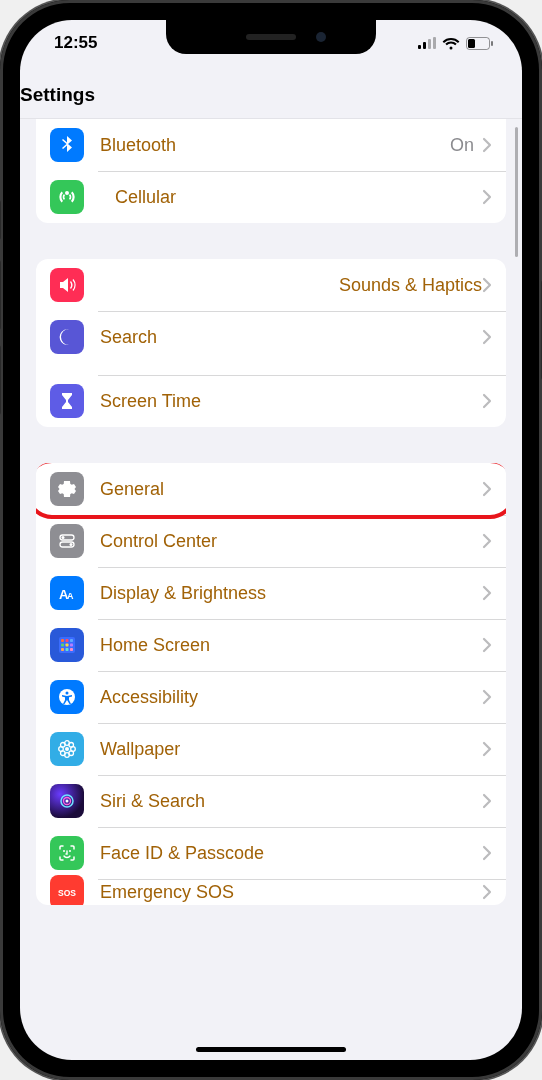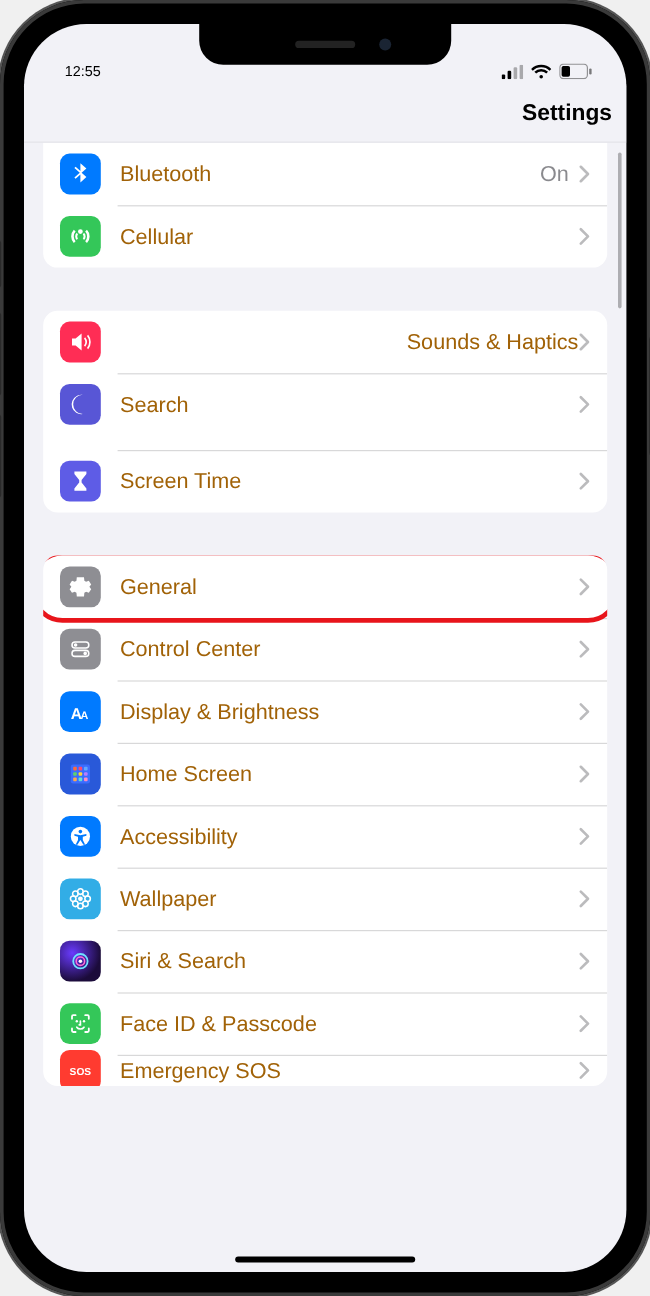--- a/index.html
+++ b/index.html
@@ -37,31 +37,31 @@
       border-bottom-left-radius: 20px;
       border-bottom-right-radius: 20px;
       z-index:50;
       display:flex; align-items:center; justify-content:center; gap:40px;
     }
     .notch .speaker { width:50px; height:6px; background:#222; border-radius:3px; }
     .notch .cam { width:10px; height:10px; background:#1a2433; border-radius:50%; position:absolute; right:50px; top:12px; }
 
     .status-bar {
       height: 50px;
-      display:flex; justify-content:space-between; align-items:flex-end;
+      display:flex; justify-content:space-between; align-items:center;
       padding: 0 28px 4px 34px;
-      font-size: 12px; font-weight:400;
+      font-size: 17px; font-weight:700;
       background:transparent;
       position:relative; z-index:40;
     }
     .status-right { display:flex; align-items:center; gap:6px; }
 
     .nav-header {
-      text-align:right;
-      padding: 14px 12px 12px;
+      text-align:left;
+      padding: 14px 0 12px;
       font-size:19px;
       font-weight:600;
       border-bottom:1px solid rgba(0,0,0,0.06);
       background: rgba(242,242,247,0.85);
     }
 
     .content {
       height: calc(100% - 50px - 48px);
       overflow:hidden;
       position:relative;
@@ -188,21 +188,21 @@
         <svg viewBox="0 0 20 20">
                   <use href="#bluetooth-icon"></use>
                 </svg>
       </div>
       <span class="label">Bluetooth</span>
       <span class="detail">On</span>
       <svg class="chev" width="10" height="16" viewBox="0 0 10 16">
                 <path d="M2 2l6 6-6 6" fill="none" stroke="currentColor" stroke-width="2.2" stroke-linecap="round" stroke-linejoin="round"></path>
               </svg>
     </div>
-            <div class="row" style="position: relative;">
+            <div class="row" style="position: relative; gap: 15px;">
 
       <div class="icon-box bg-green">
         <svg viewBox="0 0 20 20">
                   <use href="#antenna-icon"></use>
                 </svg>
       </div>
       <span class="label">Cellular</span>
 
       <svg class="chev" width="10" height="16" viewBox="0 0 10 16">
                 <path d="M2 2l6 6-6 6" fill="none" stroke="currentColor" stroke-width="2.2" stroke-linecap="round" stroke-linejoin="round"></path>

